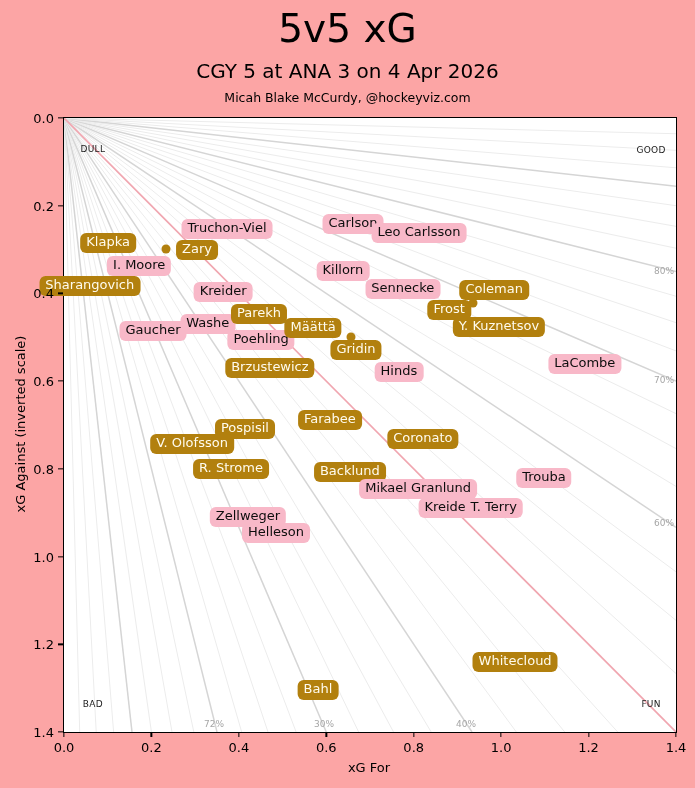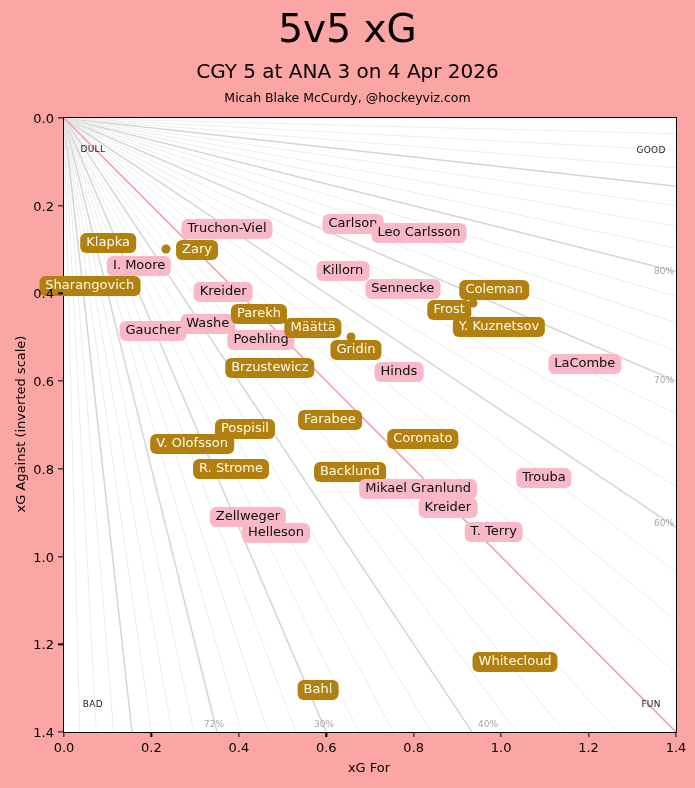--- a/index.html
+++ b/index.html
@@ -82,21 +82,21 @@
       </svg>
   <div class="corner-label" style="left: 28.8514px; top: 31.1386px;">DULL</div>
       <div class="corner-label" style="left: 587.083px; top: 32.0157px;">GOOD</div>
       <div class="corner-label" style="left: 28.8514px; top: 585.931px;">BAD</div>
       <div class="corner-label" style="left: 587.083px; top: 585.931px;">FUN</div>
       <div class="pct-label" style="left: 610px; top: 153.061px; transform: translate(-100%, -50%);">80%</div>
       <div class="pct-label" style="left: 610px; top: 261.827px; transform: translate(-100%, -50%);">70%</div>
       <div class="pct-label" style="left: 610px; top: 404.801px; transform: translate(-100%, -50%);">60%</div>
       <div class="pct-label" style="left: 149.94px; top: 606.106px; transform: translate(-50%, -50%);">72%</div>
       <div class="pct-label" style="left: 260.1px; top: 606.106px; transform: translate(-50%, -50%);">30%</div>
-      <div class="pct-label" style="left: 424px; top: 606.106px; transform: translate(-50%, -50%);">40%</div>
+      <div class="pct-label" style="left: 402px; top: 606.106px; transform: translate(-50%, -50%);">40%</div>
       <div class="marker-dot" style="left: 101.854px; top: 131.133px; background: rgb(178, 128, 14);"></div>
       <div class="marker-dot" style="left: 409.166px; top: 185.077px; background: rgb(178, 128, 14);"></div>
       <div class="marker-dot" style="left: 287.203px; top: 218.847px; background: rgb(178, 128, 14);"></div>
       <div class="player ANA" style="left: 288.951px; top: 106.134px;">Carlson</div>
       <div class="player ANA" style="left: 163.054px; top: 110.959px;">Truchon-Viel</div>
       <div class="player ANA" style="left: 354.96px; top: 114.906px;">Leo Carlsson</div>
       <div class="player CGY" style="left: 44.1514px; top: 124.993px;">Klapka</div>
       <div class="player ANA" style="left: 75.1886px; top: 147.799px;">I. Moore</div>
       <div class="player CGY" style="left: 133px; top: 132.01px;">Zary</div>
       <div class="player ANA" style="left: 278.897px; top: 153.061px;">Killorn</div>
@@ -118,21 +118,21 @@
       <div class="player CGY" style="left: 265.783px; top: 302.176px;">Farabee</div>
       <div class="player CGY" style="left: 180.977px; top: 310.947px;">Pospisil</div>
       <div class="player CGY" style="left: 358.894px; top: 321.034px;">Coronato</div>
       <div class="player CGY" style="left: 128.083px; top: 325.859px;">V. Olofsson</div>
       <div class="player CGY" style="left: 166.989px; top: 350.857px;">R. Strome</div>
       <div class="player CGY" style="left: 285.891px; top: 353.927px;">Backlund</div>
       <div class="player ANA" style="left: 479.983px; top: 360.067px;">Trouba</div>
       <div class="player ANA" style="left: 354.086px; top: 371.031px;">Mikael Granlund</div>
       <div class="player ANA" style="left: 383.811px; top: 389.89px;">Kreider</div>
       <div class="player ANA" style="left: 184.037px; top: 399.1px;">Zellweger</div>
-      <div class="player ANA" style="left: 429.711px; top: 414px;">T. Terry</div>
+      <div class="player ANA" style="left: 429.711px; top: 390px;">T. Terry</div>
       <div class="player ANA" style="left: 212.014px; top: 415px;">Helleson</div>
       <div class="player CGY" style="left: 451.131px; top: 543.829px;">Whitecloud</div>
       <div class="player CGY" style="left: 253.98px; top: 571.897px;">Bahl</div>
       <div class="tick" style="left: 0px; top: 614px; width: 1.3px; height: 5px; transform: translate(-50%, 0px);"></div>
       <div class="tick-label" style="left: 0px; top: 622px; transform: translate(-50%, 0px);">0.0</div>
       <div class="tick" style="left: 87.4286px; top: 614px; width: 1.3px; height: 5px; transform: translate(-50%, 0px);"></div>
       <div class="tick-label" style="left: 87.4286px; top: 622px; transform: translate(-50%, 0px);">0.2</div>
       <div class="tick" style="left: 174.857px; top: 614px; width: 1.3px; height: 5px; transform: translate(-50%, 0px);"></div>
       <div class="tick-label" style="left: 174.857px; top: 622px; transform: translate(-50%, 0px);">0.4</div>
       <div class="tick" style="left: 262.286px; top: 614px; width: 1.3px; height: 5px; transform: translate(-50%, 0px);"></div>

